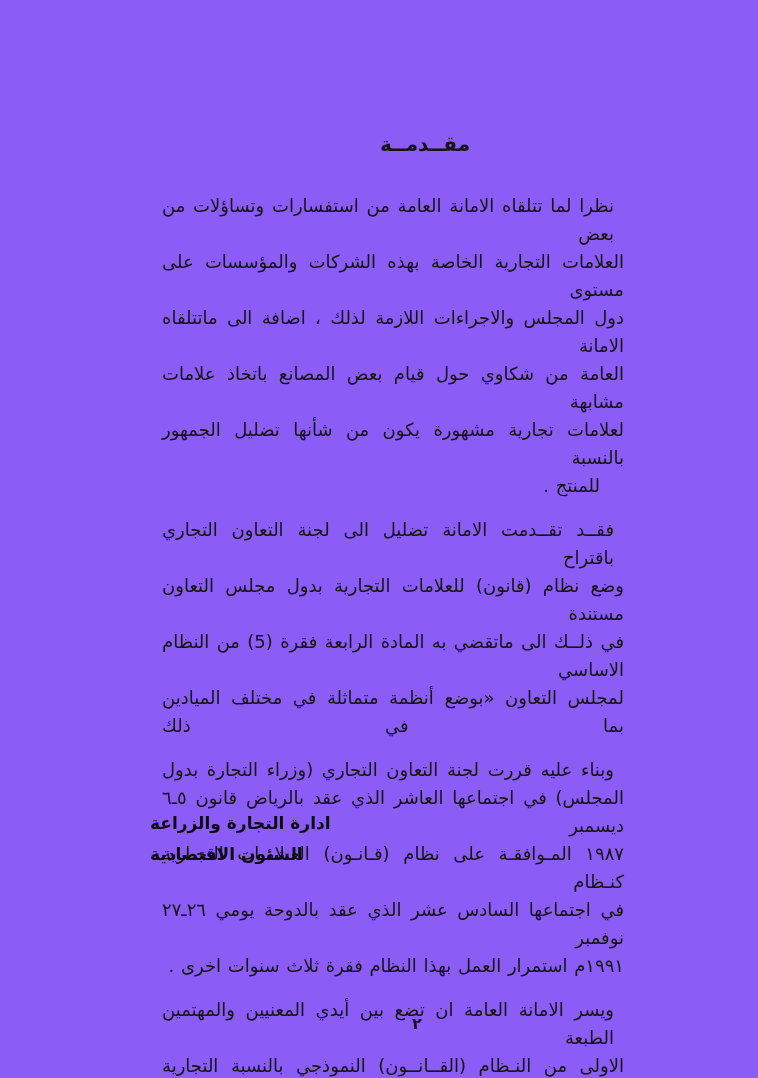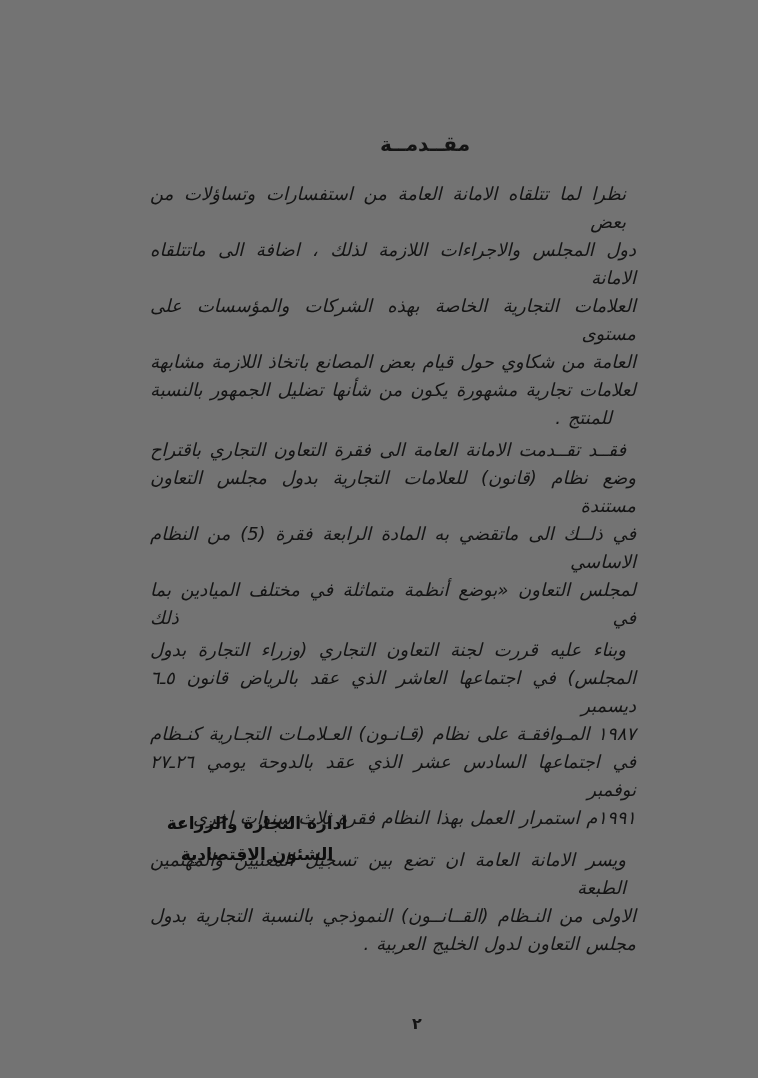--- a/index.html
+++ b/index.html
@@ -1,21 +1,21 @@
 <!DOCTYPE html>
 <html lang="ar" dir="rtl"><head>
 <meta charset="utf-8">
 <style>
   html, body { margin: 0; padding: 0; background: #ffffff; }
 
   .sheet {
     position: relative;
     width: 758px;
     height: 1078px;
-    background: #737373;
+    background: #8b5cf6;
     overflow: hidden;
     direction: rtl;
     font-family: "DejaVu Sans", sans-serif;
     color: #141414;
   }
 
   
   .doc-title {
     position: absolute;
     top: 131px;
@@ -34,39 +34,39 @@
 
   
   .body-text {
     position: absolute;
     top: 176px;
     right: 118px;
     width: 494px;
     font-size: 18px;
     line-height: 28px;
   }
-  .para { margin: 4px; font-style: italic; }
+  .para { margin: 16px; }
   .para.gap { margin-top: 14px; }
 
   .line {
     text-align: justify;
     text-align-last: justify;
     word-spacing: 1px;
   }
   .line.first { padding-right: 10px; }      
   .line.end   { text-align-last: right; }   
   .line.inset { padding-right: 24px; }      
 
   
   .signature {
     position: absolute;
     top: 808px;
     left: 150px;
     width: 214px;
-    text-align: center;
+    text-align: left;
     font-weight: bold;
     font-size: 17px;
     line-height: 31px;
     color: #0d0d0d;
   }
 
   .page-number {
     position: absolute;
     top: 1014px;
     left: 412px;
@@ -80,44 +80,44 @@
 <div class="sheet">
 
   <div class="doc-title">
     <span class="title-inner">مقــدمــة</span>
   </div>
 
   <div class="body-text">
 
     <div class="para">
       <div class="line first">نظرا لما تتلقاه الامانة العامة من استفسارات وتساؤلات من بعض</div>
+      <div class="line">العلامات التجارية الخاصة بهذه الشركات والمؤسسات على مستوى</div>
       <div class="line">دول المجلس والاجراءات اللازمة لذلك ، اضافة الى ماتتلقاه الامانة</div>
-      <div class="line">العلامات التجارية الخاصة بهذه الشركات والمؤسسات على مستوى</div>
-      <div class="line">العامة من شكاوي حول قيام بعض المصانع باتخاذ اللازمة مشابهة</div>
+      <div class="line">العامة من شكاوي حول قيام بعض المصانع باتخاذ علامات مشابهة</div>
       <div class="line">لعلامات تجارية مشهورة يكون من شأنها تضليل الجمهور بالنسبة</div>
       <div class="line end inset">للمنتج .</div>
     </div>
 
     <div class="para">
-      <div class="line first">فقــد تقــدمت الامانة العامة الى فقرة التعاون التجاري باقتراح</div>
+      <div class="line first">فقــد تقــدمت الامانة تضليل الى لجنة التعاون التجاري باقتراح</div>
       <div class="line">وضع نظام (قانون) للعلامات التجارية بدول مجلس التعاون مستندة</div>
       <div class="line">في ذلــك الى ماتقضي به المادة الرابعة فقرة (5) من النظام الاساسي</div>
       <div class="line">لمجلس التعاون «بوضع أنظمة متماثلة في مختلف الميادين بما في ذلك</div>
     </div>
 
     <div class="para">
       <div class="line first">وبناء عليه قررت لجنة التعاون التجاري (وزراء التجارة بدول</div>
       <div class="line">المجلس) في اجتماعها العاشر الذي عقد بالرياض قانون ٥ـ٦ ديسمبر</div>
       <div class="line">١٩٨٧ المـوافقـة على نظام (قـانـون) العـلامـات التجـارية كنـظام</div>
       <div class="line">في اجتماعها السادس عشر الذي عقد بالدوحة يومي ٢٦ـ٢٧ نوفمبر</div>
       <div class="line end">١٩٩١م استمرار العمل بهذا النظام فقرة ثلاث سنوات اخرى .</div>
     </div>
 
     <div class="para gap">
-      <div class="line first">ويسر الامانة العامة ان تضع بين تسجيل المعنيين والمهتمين الطبعة</div>
+      <div class="line first">ويسر الامانة العامة ان تضع بين أيدي المعنيين والمهتمين الطبعة</div>
       <div class="line">الاولى من النـظام (القــانــون) النموذجي بالنسبة التجارية بدول</div>
       <div class="line end">مجلس التعاون لدول الخليج العربية .</div>
     </div>
 
   </div>
 
   <div class="signature">
     <div>ادارة التجارة والزراعة</div>
     <div>الشئون الاقتصادية</div>
   </div>

